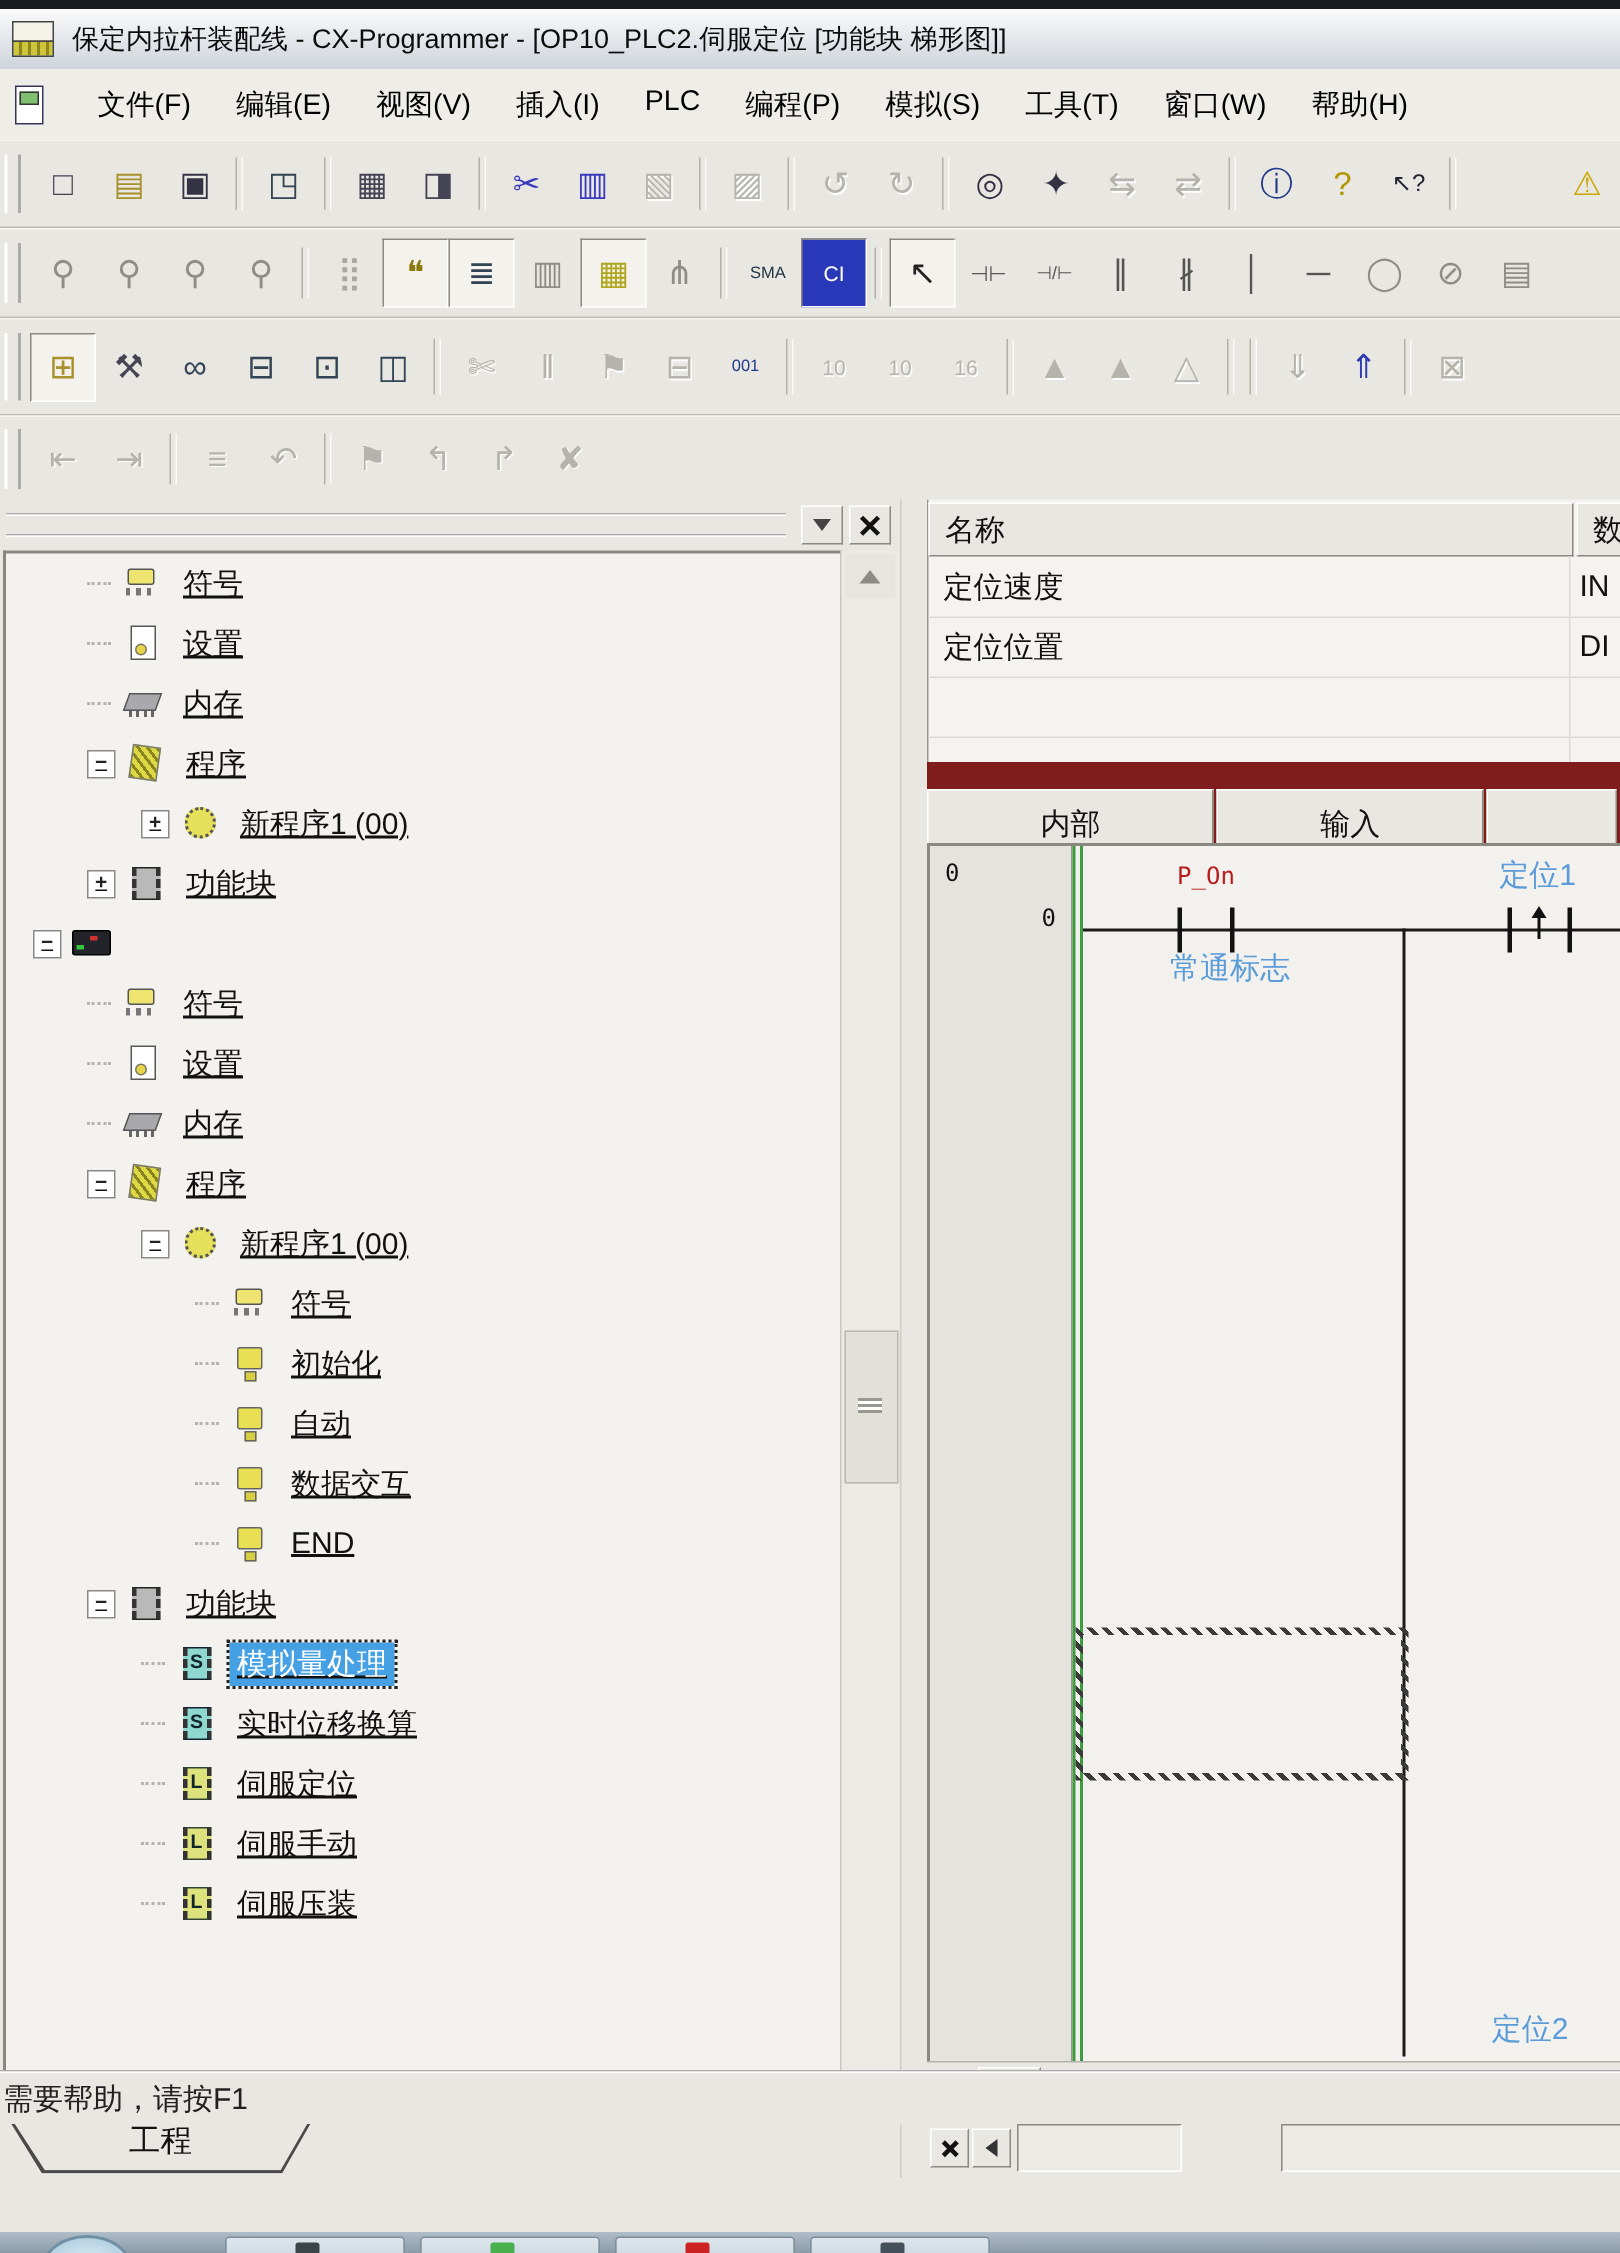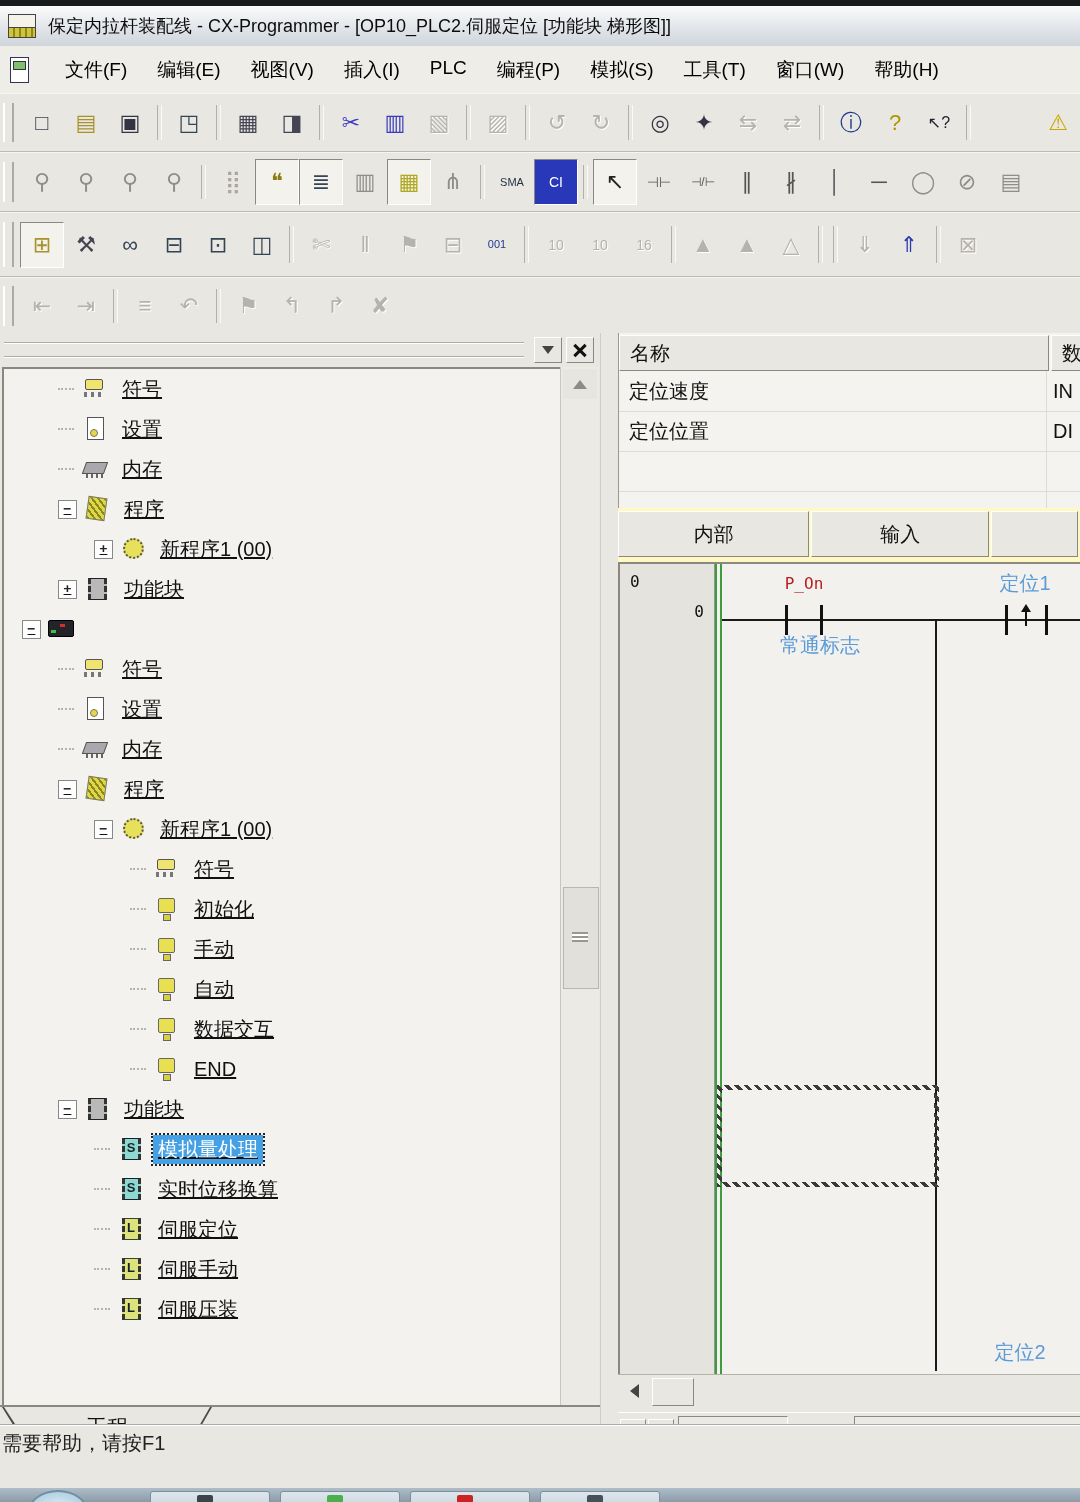--- a/index.html
+++ b/index.html
@@ -96,21 +96,21 @@
      clip-path:polygon(0 0,206px 0,183px 40px,26px 40px);display:flex;align-items:center;justify-content:center;
      font-size:21px;color:#111;}
 
   
   #var-table{position:absolute;left:0;top:0;width:462px;height:175px;background:#f4f3f0;border-left:1px solid #9a9892;}
   .vhead{position:absolute;top:2px;height:36px;background:#e9e7e1;display:flex;align-items:center;
          padding-left:10px;font-size:20px;box-sizing:border-box;}
   .vrow{position:absolute;left:0;width:462px;height:40px;border-bottom:1px solid #dddbd6;display:flex;}
   .vcell-name{width:428px;padding-left:10px;font-size:20px;display:flex;align-items:center;box-sizing:border-box;border-right:1px solid #dddbd6;}
   .vcell-type{flex:1;padding-left:6px;font-size:20px;display:flex;align-items:center;}
-  #var-tabs{position:absolute;left:0;top:175px;width:462px;height:54px;display:flex;background:#fef9c3;padding-top:3px;box-sizing:border-box;text-align:right;}
+  #var-tabs{position:absolute;left:0;top:175px;width:462px;height:54px;display:flex;background:#7f1d1d;padding-top:18px;box-sizing:border-box;text-align:right;}
   .vtab{height:46px;background:#e9e7e1;display:flex;align-items:center;justify-content:center;font-size:20px;margin-right:2px;box-sizing:border-box;}
 
   
   #ladder{position:absolute;left:0;top:229px;width:462px;height:812px;background:#f2f1ee;
           border-top:2px solid #8a8880;border-left:2px solid #8a8880;box-sizing:border-box;overflow:hidden;}
   #lmargin{position:absolute;left:0;top:0;width:94px;height:812px;background:#e5e3de;border-right:1px solid #979590;}
   #lrail{position:absolute;left:95px;top:0;width:7px;height:812px;border-left:2px solid #3f9b3f;border-right:2px solid #3f9b3f;box-sizing:border-box;}
   .wire-h{position:absolute;height:2px;background:#1a1a1a;}
   .wire-v{position:absolute;width:2px;background:#1a1a1a;}
   .cbar{position:absolute;width:3px;height:30px;background:#111;}
@@ -128,21 +128,21 @@
   #hthumb{position:absolute;left:34px;top:3px;width:40px;height:26px;background:#e9e7e1;}
   #minibar{position:absolute;left:0;top:1079px;width:462px;height:40px;background:#e9e7e1;border-top:1px solid #fff;}
   .mini-btn{position:absolute;top:6px;width:24px;height:24px;background:#e9e7e1;display:flex;align-items:center;justify-content:center;}
   .xmark-s{position:relative;width:11px;height:11px;}
   .xmark-s::before,.xmark-s::after{content:"";position:absolute;left:-1px;top:4px;width:13px;height:3px;background:#111;}
   .xmark-s::before{transform:rotate(45deg);} .xmark-s::after{transform:rotate(-45deg);}
   .tri-left-s{width:0;height:0;border-top:6px solid transparent;border-bottom:6px solid transparent;border-right:8px solid #333;}
   .mini-panel{position:absolute;top:3px;height:30px;background:#eceae5;}
 
   
-  #statusbar{position:absolute;left:0;top:1424px;width:1080px;height:36px;background:#e9e7e1;
+  #statusbar{position:absolute;left:0;top:1380px;width:1080px;height:36px;background:#e9e7e1;
              border-top:2px groove #fff;display:flex;align-items:center;font-size:20px;color:#222;padding-left:2px;box-sizing:border-box;}
   #taskbar{position:absolute;left:0;top:1488px;width:1080px;height:14px;background:linear-gradient(#aebdc8,#8b9ba8);overflow:hidden;}
   #start-orb{position:absolute;left:28px;top:2px;width:56px;height:40px;border-radius:50%;background:radial-gradient(#e8f4fb,#9fc2d8);border:2px solid #6f8fa4;}
   .tk-btn{position:absolute;top:3px;height:30px;width:118px;background:linear-gradient(#dde6ec,#b9c7d1);border:1px solid #7e8f9b;border-radius:3px;}
   .tk-dot{position:absolute;left:46px;top:3px;width:16px;height:8px;border-radius:2px;}
 </style>
 </head>
 <body>
 
 <div id="app">
@@ -485,25 +485,20 @@
         </div>
         <div class="trow" style="padding-left: 126px;">
           <span class="dots"></span>
           <span class="ti ic-symbols"></span>
           <span class="tlabel">符号</span>
         </div>
         <div class="trow" style="padding-left: 126px;">
           <span class="dots"></span>
           <span class="ti ic-section"></span>
           <span class="tlabel">初始化</span>
-        </div>
-        <div class="trow" style="padding-left: 126px;">
-          <span class="dots"></span>
-          <span class="ti ic-section"></span>
-          <span class="tlabel">手动</span>
         </div>
         <div class="trow" style="padding-left: 126px;">
           <span class="dots"></span>
           <span class="ti ic-section"></span>
           <span class="tlabel">自动</span>
         </div>
         <div class="trow" style="padding-left: 126px;">
           <span class="dots"></span>
           <span class="ti ic-section"></span>
           <span class="tlabel">数据交互</span>

